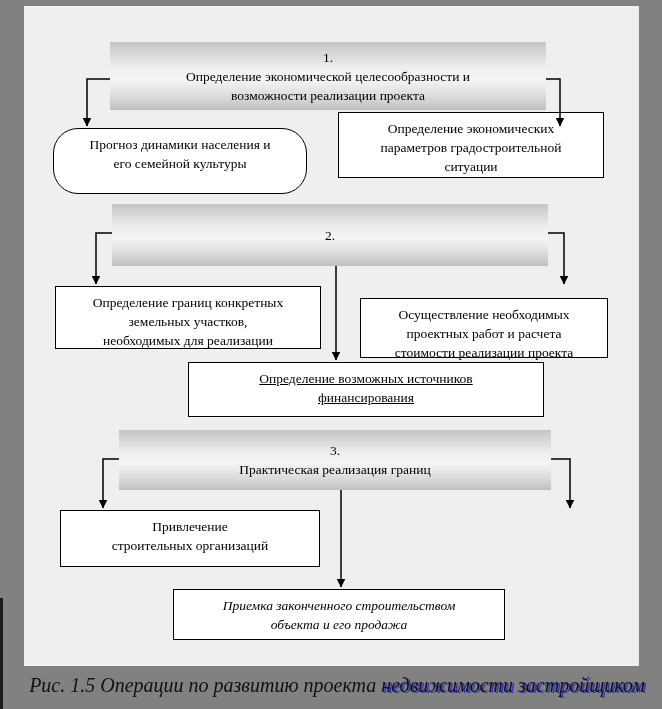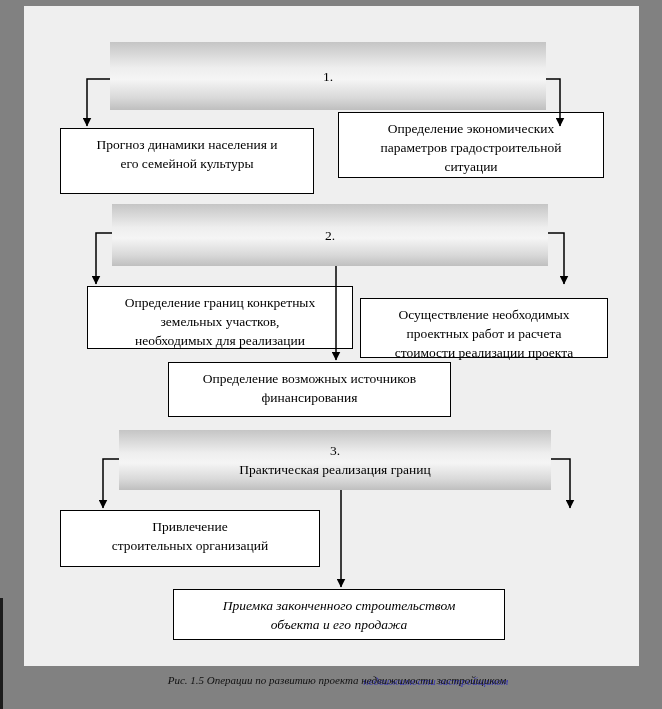--- a/index.html
+++ b/index.html
@@ -50,21 +50,21 @@
     color: #000;
     padding-top: 6px;
     white-space: pre-line;
   }
   .caption {
     position: absolute;
     left: 0; top: 674px;
     width: 662px;
     text-align: center;
     font-style: italic;
-    font-size: 11px;
+    font-size: 20px;
     color: #111;
     padding-left: 12px;
     box-sizing: border-box;
     white-space: nowrap;
   }
   .caption .ghost {
     text-shadow: 2px 1px 0 rgba(35, 35, 195, 0.8);
   }
   .edge-artifact {
     position: absolute;
@@ -75,40 +75,42 @@
 </style>
 </head>
 <body>
 
 <div class="figure-root">
 
   <div class="panel"></div>
 
   <div class="stage-box" style="left:110px; top:42px; width:436px; height:68px;">
     <div>1.</div>
+    <div class="stage-title">Определение экономической целесообразности и
+возможности реализации проекта</div>
   </div>
 
-  <div class="white-box" style="left:60px; top:128px; width:254px; height:66px;">Прогноз динамики населения и
+  <div class="white-box" style="left:53px; top:128px; width:254px; height:66px;border-radius:25px;">Прогноз динамики населения и
 его семейной культуры</div>
   <div class="white-box" style="left:338px; top:112px; width:266px; height:66px;">Определение экономических
 параметров градостроительной
 ситуации</div>
 
   <div class="stage-box" style="left:112px; top:204px; width:436px; height:62px;">
     <div>2.</div>
   </div>
 
-  <div class="white-box" style="left:55px; top:286px; width:266px; height:63px;margin-left:32px;">Определение границ конкретных
+  <div class="white-box" style="left:55px; top:286px; width:266px; height:63px;">Определение границ конкретных
 земельных участков,
 необходимых для реализации</div>
   <div class="white-box" style="left:360px; top:298px; width:248px; height:60px;">Осуществление необходимых
 проектных работ и расчета
 стоимости реализации проекта</div>
 
-  <div class="white-box" style="left:168px; top:362px; width:283px; height:55px;">Определение возможных источников
+  <div class="white-box" style="left:188px; top:362px; width:356px; height:55px;text-decoration:underline;">Определение возможных источников
 финансирования</div>
 
   <div class="stage-box" style="left:119px; top:430px; width:432px; height:60px;">
     <div>3.</div>
     <div class="stage-title">Практическая реализация границ</div>
   </div>
 
   <div class="white-box" style="left:60px; top:510px; width:260px; height:57px;">Привлечение
 строительных организаций</div>
 

